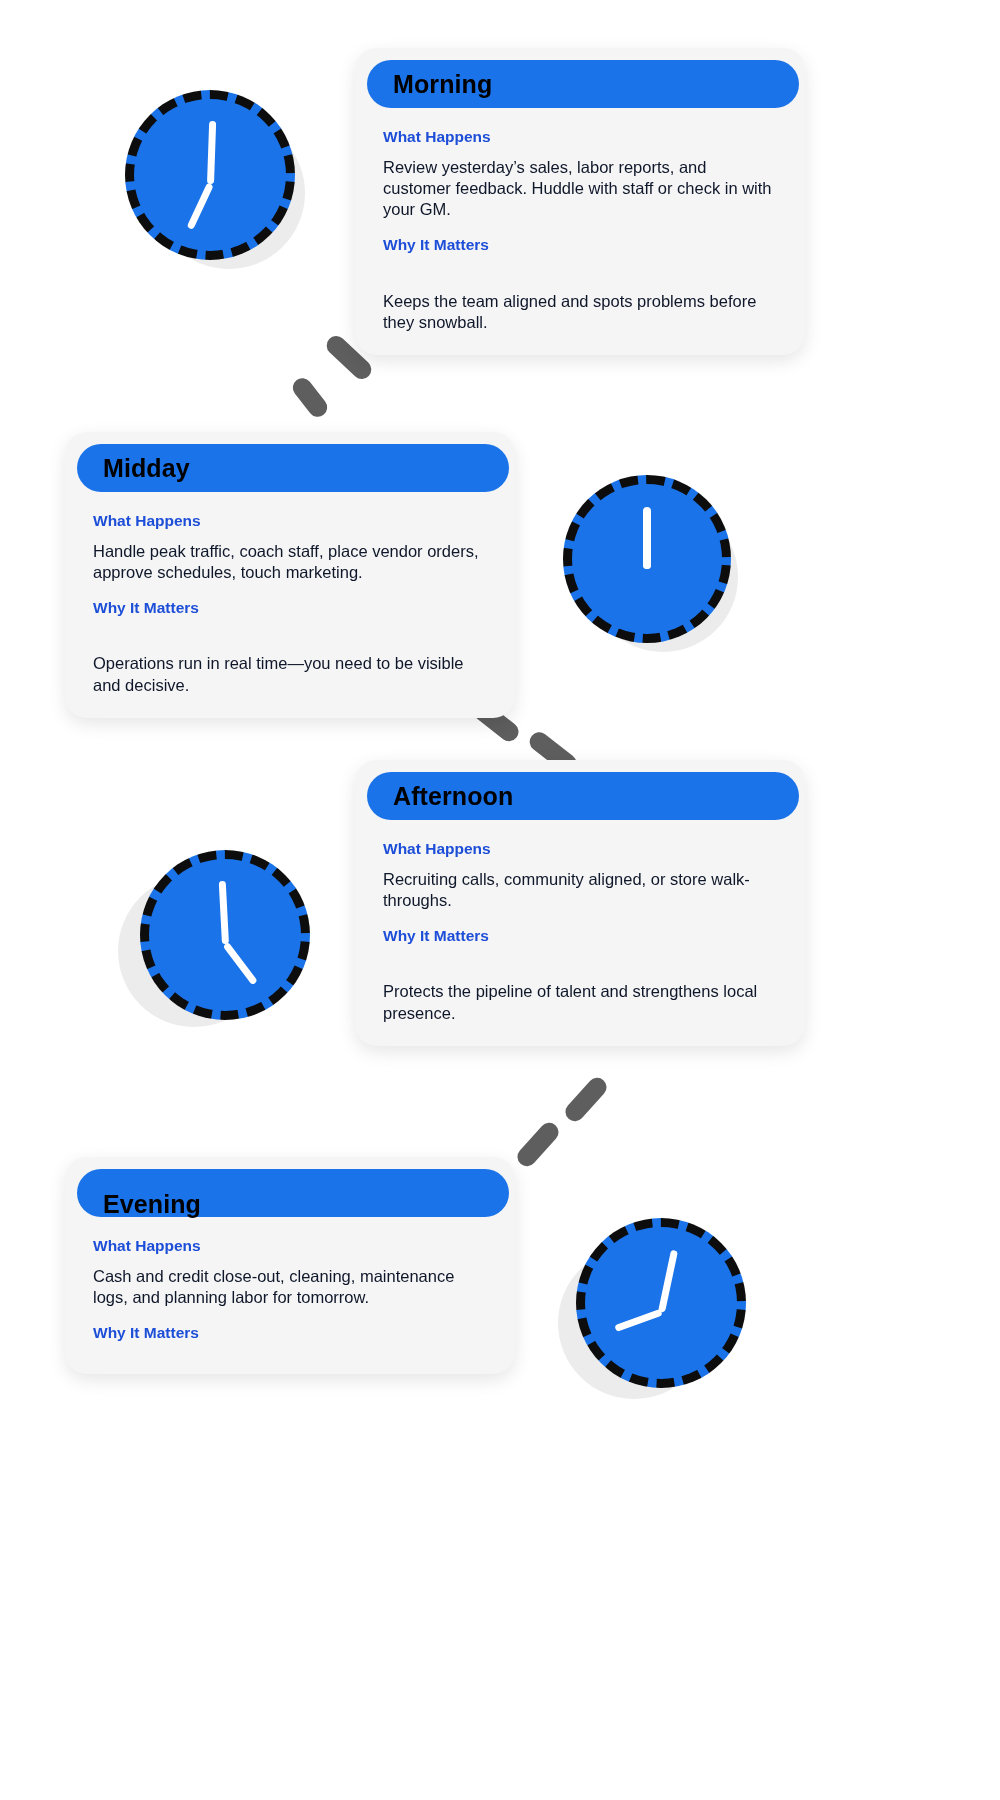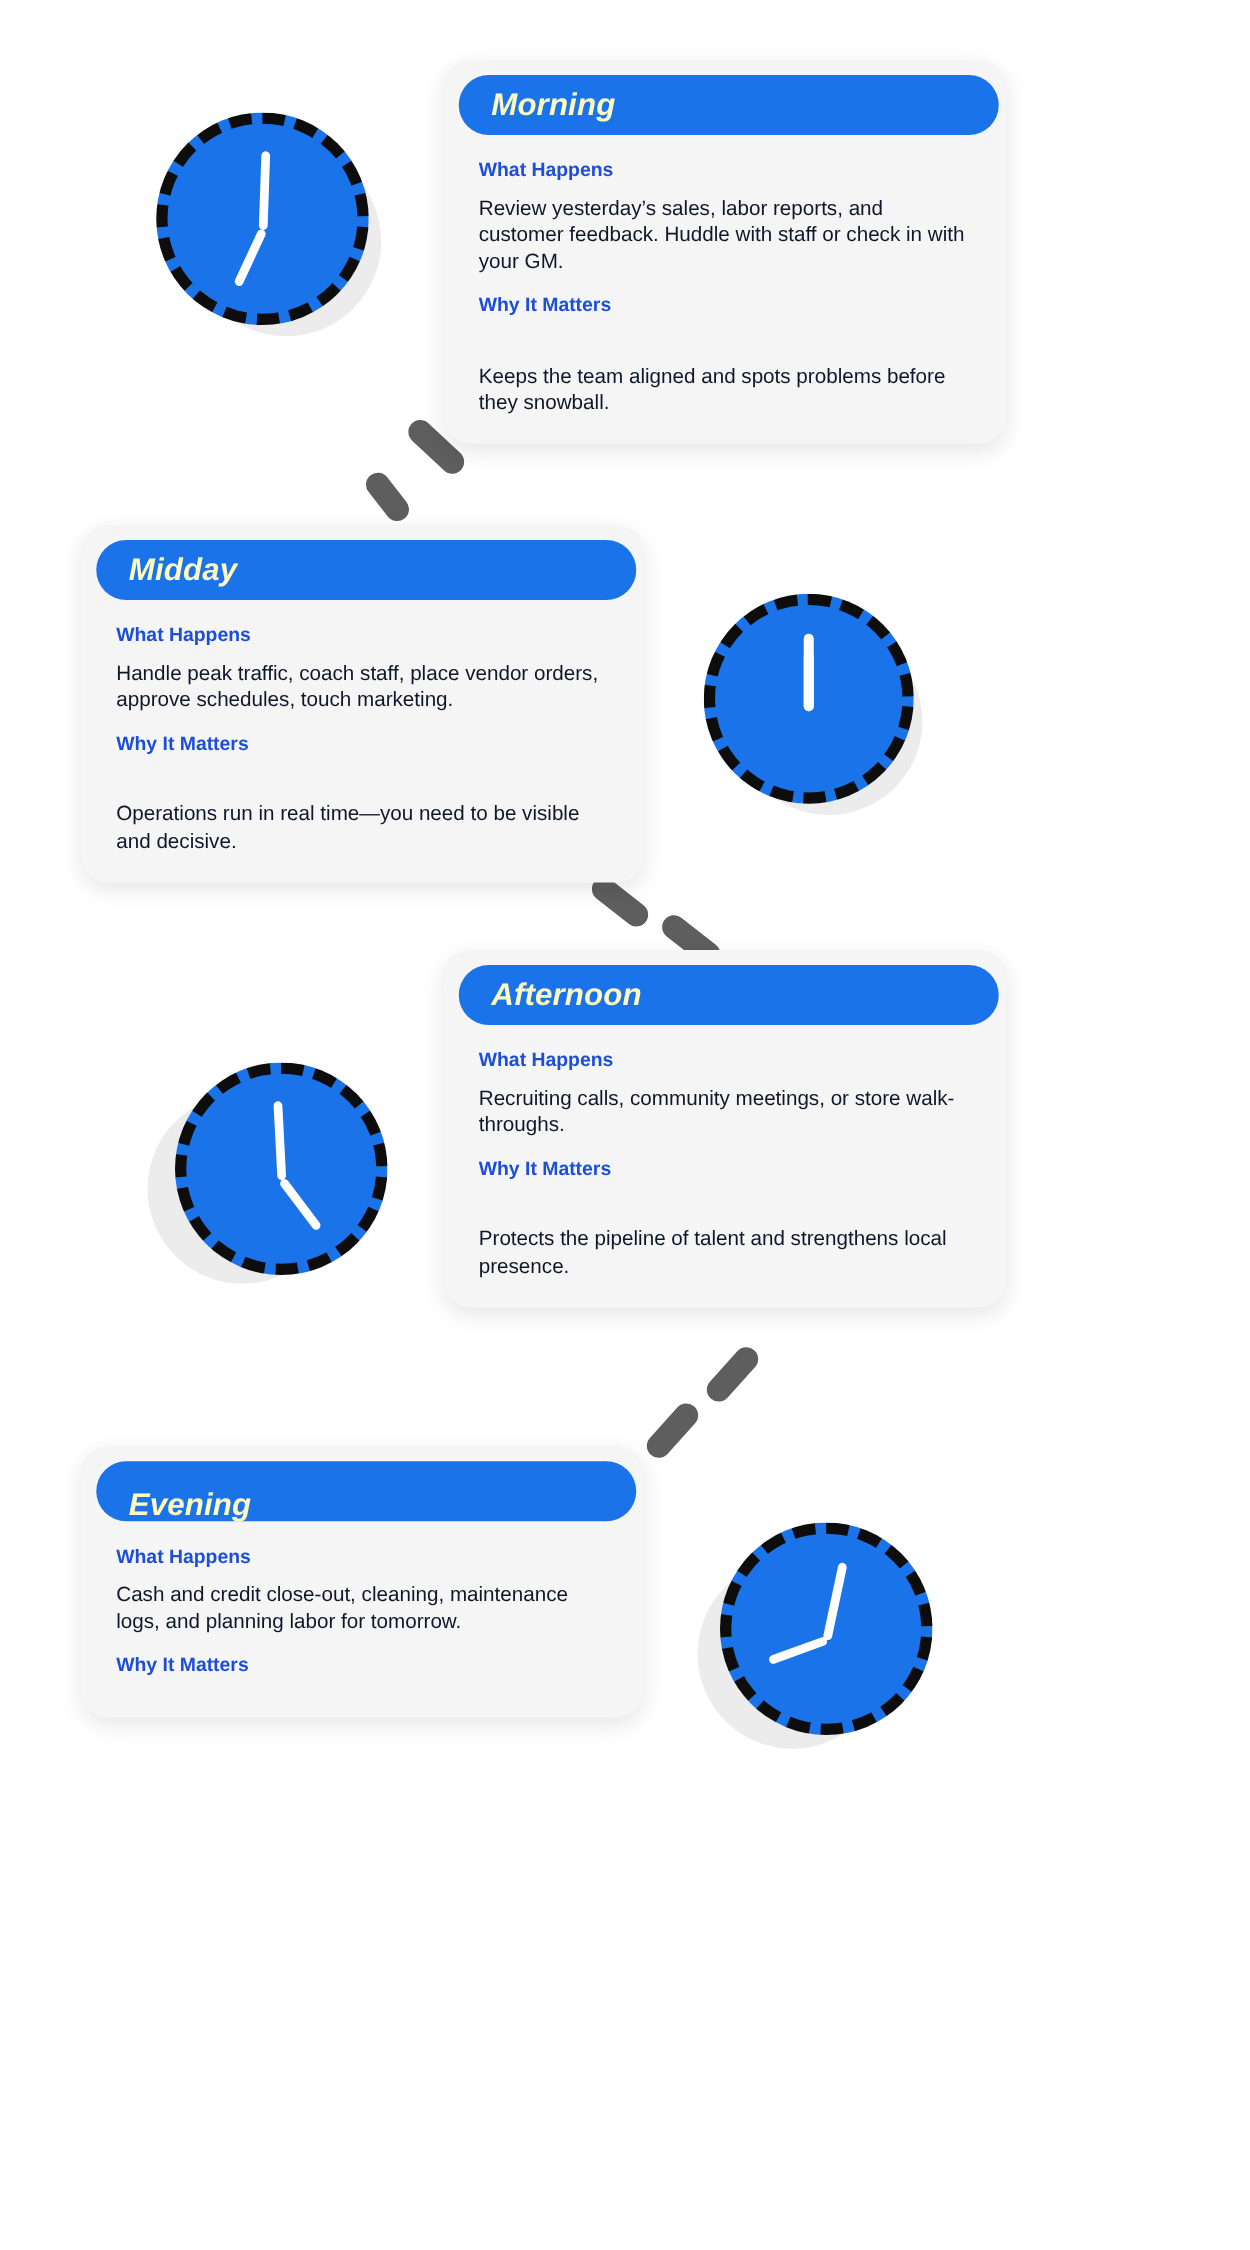--- a/index.html
+++ b/index.html
@@ -38,26 +38,25 @@
     margin: 12px 12px 0 12px;
     background: #1a73e8;
     border-radius: 999px;
     height: 48px;
     display: flex;
     align-items: center;
     padding: 0 0 0 26px;
     box-sizing: border-box;
   }
   .card-header .title {
-    color: #fef9c3;
+    color: #000000;
     font-size: 25px;
     font-weight: bold;
     letter-spacing: 0.1px;
     line-height: 1;
-    font-style: italic;
   }
   .card-body {
     padding: 16px 28px 0 28px;
   }
   .sec-label {
     color: #1d4ed8;
     font-size: 15.5px;
     font-weight: bold;
     margin: 14px 0 10px 0;
     line-height: 1.2;
@@ -125,21 +124,21 @@
       <div class="sec-label first">What Happens</div>
       <p class="sec-text">Review yesterday’s sales, labor reports, and customer feedback. Huddle with staff or check in with your GM.</p>
       <div class="sec-label">Why It Matters</div>
       <p class="sec-text last">Keeps the team aligned and spots problems before they snowball.</p>
     </div>
   </div>
 
   <div class="dash-seg" style="left:322px; top:348px; width:54px; height:19px; transform:rotate(43deg);"></div>
   <div class="dash-seg" style="left:288px; top:388px; width:44px; height:19px; transform:rotate(52deg);"></div>
 
-  <div class="card" style="left:65px; top:420px; width:450px;">
+  <div class="card" style="left:65px; top:432px; width:450px;">
     <div class="card-header" style="margin-right:6px;">
       <span class="title">Midday</span>
     </div>
     <div class="card-body">
       <div class="sec-label first">What Happens</div>
       <p class="sec-text">Handle peak traffic, coach staff, place vendor orders, approve schedules, touch marketing.</p>
       <div class="sec-label">Why It Matters</div>
       <p class="sec-text last">Operations run in real time—you need to be visible and decisive.</p>
     </div>
   </div>
@@ -163,21 +162,21 @@
       <div class="hand" style="left:50%; top:36px; width:7px; height:49px; margin-left:-3.5px; transform:rotate(143deg);"></div>
     </div>
   </div>
 
   <div class="card" style="left:355px; top:760px; width:450px;">
     <div class="card-header" style="margin-right:6px;">
       <span class="title">Afternoon</span>
     </div>
     <div class="card-body">
       <div class="sec-label first">What Happens</div>
-      <p class="sec-text">Recruiting calls, community meetings, or store walk-throughs.</p>
+      <p class="sec-text">Recruiting calls, community aligned, or store walk-throughs.</p>
       <div class="sec-label">Why It Matters</div>
       <p class="sec-text last">Protects the pipeline of talent and strengthens local presence.</p>
     </div>
   </div>
 
   <div class="dash-seg" style="left:560px; top:1090px; width:52px; height:19px; transform:rotate(132deg);"></div>
   <div class="dash-seg" style="left:512px; top:1135px; width:52px; height:19px; transform:rotate(132deg);"></div>
 
   <div class="card" style="left:65px; top:1157px; width:450px;">
     <div class="card-header" style="margin-right:6px;align-items:flex-end;">

